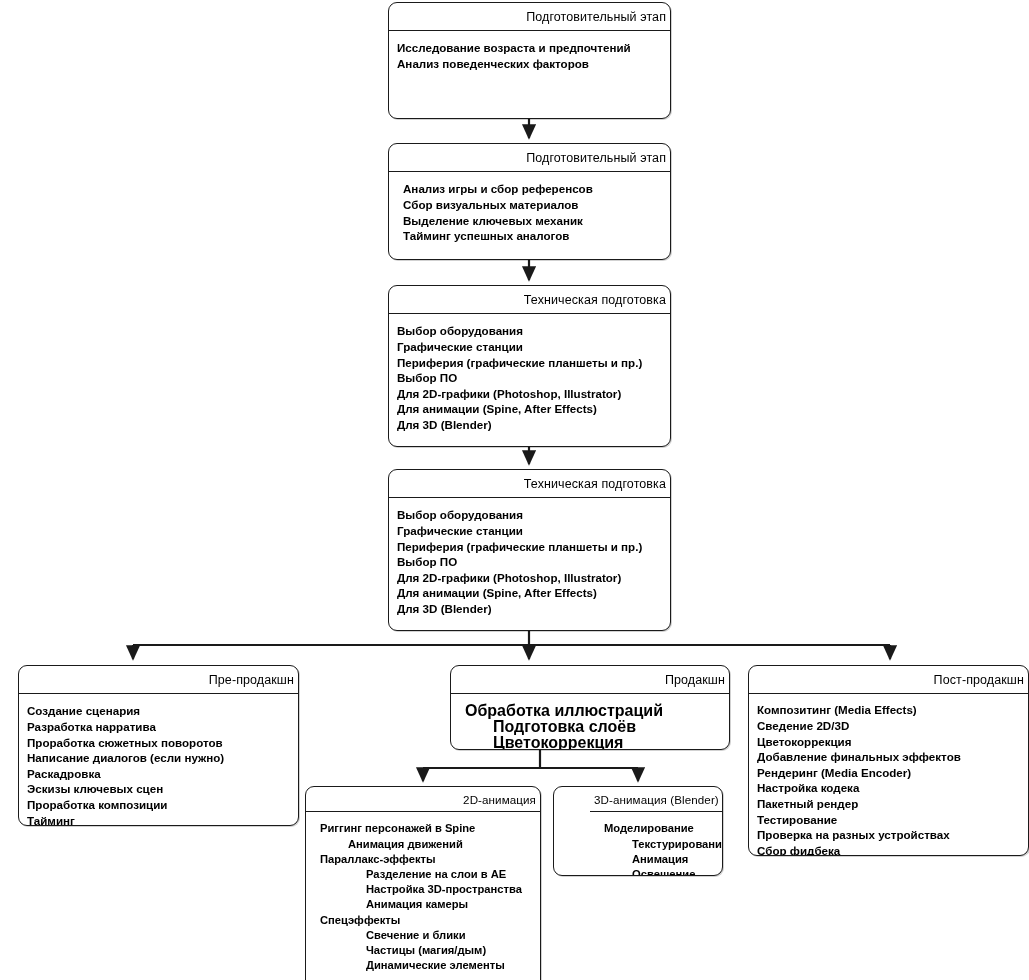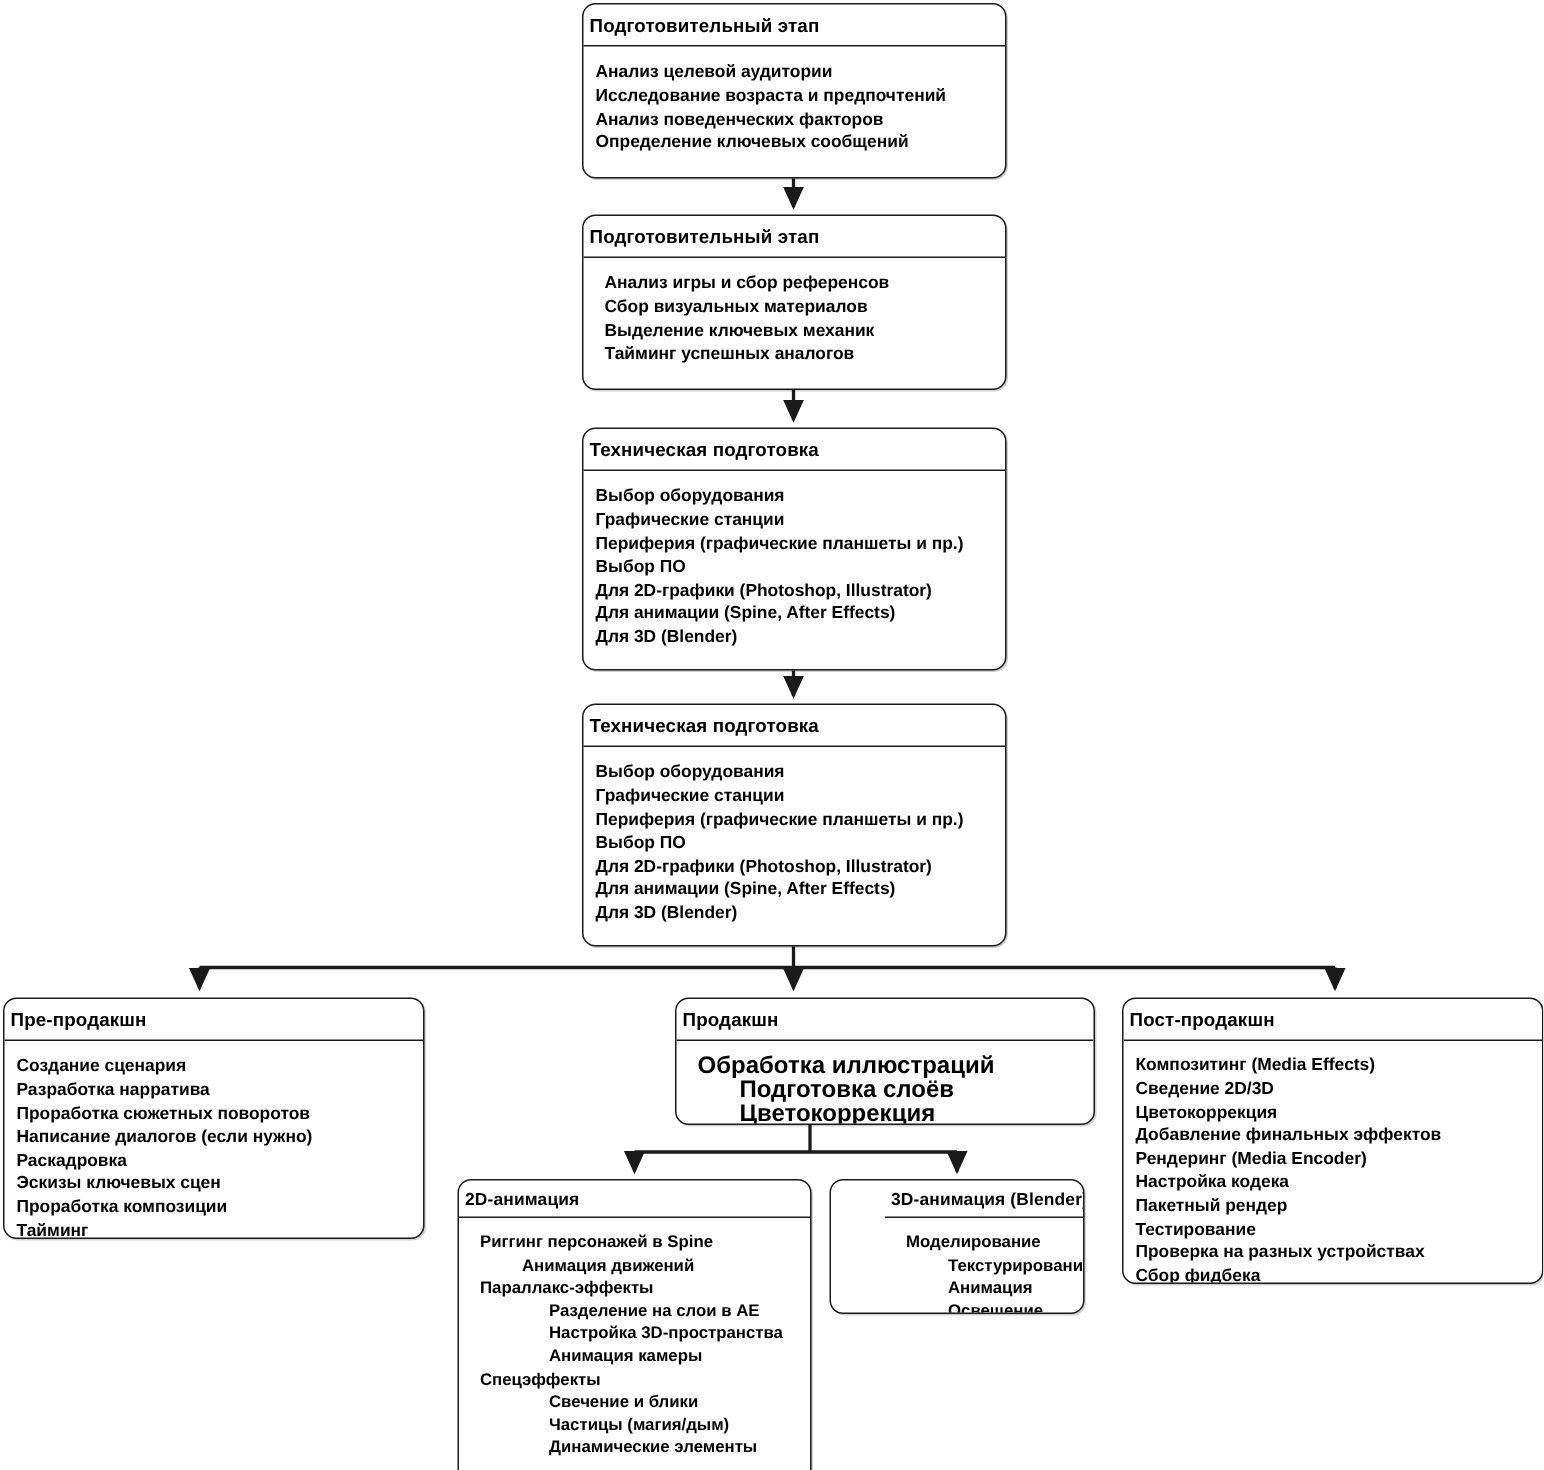--- a/index.html
+++ b/index.html
@@ -29,22 +29,22 @@
   .node {
     position: absolute;
     box-sizing: border-box;
     border: 1.6px solid #1a1a1a;
     border-radius: 9px;
     background: #ffffff;
     overflow: hidden;
     box-shadow: 1px 1px 0 rgba(0,0,0,0.18);
   }
   .node-title {
-    text-align: left;
-    font-weight: bold;
+    text-align: right;
+    font-weight: normal;
     font-size: 12.5px;
     letter-spacing: 0.1px;
     padding: 7px 4px 6px 4px;
     border-bottom: 1.6px solid #1a1a1a;
     line-height: 1.15;
     white-space: nowrap;
   }
   .node-body {
     padding: 9px 8px 8px 8px;
   }
@@ -57,21 +57,21 @@
   .row.ind1 { padding-left: 0px; }
   .row.ind2 { padding-left: 34px; }
   .row.ind3 { padding-left: 6px; }
   .row.ind4 { padding-left: 52px; }
 
   
   #n-prep1   { left: 388px; top: 2px;   width: 283px; height: 117px; }
   #n-prep2   { left: 388px; top: 143px; width: 283px; height: 117px; }
   #n-tech1   { left: 388px; top: 285px; width: 283px; height: 162px; }
   #n-tech2   { left: 388px; top: 469px; width: 283px; height: 162px; }
-  #n-pre     { left: 2px;   top: 665px; width: 281px; height: 161px; }
+  #n-pre     { left: 18px;   top: 665px; width: 281px; height: 161px; }
   #n-prod    { left: 424px; top: 665px; width: 280px; height: 85px; margin-left: 26px;  }
   #n-post    { left: 748px; top: 665px; width: 281px; height: 191px; }
   #n-anim2d  { left: 305px; top: 786px; width: 236px; height: 236px; }
   #n-anim3d  { left: 553px; top: 786px; width: 170px; height: 90px; padding-left: 36px; }
 
   #n-anim2d .node-title,
   #n-anim3d .node-title { font-size: 11.6px; padding-top: 6px; padding-bottom: 5px; }
   #n-anim2d .node-body .row,
   #n-anim3d .node-body .row { font-size: 11.2px; line-height: 15.2px; }
   #n-prod .node-body .row { font-size: 16px; line-height: 15.8px; }
@@ -113,24 +113,22 @@
       <path d="M540,750 L540,768" stroke="#1a1a1a" stroke-width="2.2" fill="none"></path>
       <path d="M423,768 L638,768" stroke="#1a1a1a" stroke-width="2.2" fill="none"></path>
       <line x1="423" y1="768" x2="423" y2="781" stroke="#1a1a1a" stroke-width="2.2" marker-end="url(#arrowhead)"></line>
       <line x1="638" y1="768" x2="638" y2="781" stroke="#1a1a1a" stroke-width="2.2" marker-end="url(#arrowhead)"></line>
     </g>
   </svg>
 
   <div class="node" id="n-prep1">
     <div class="node-title">Подготовительный этап</div>
     <div class="node-body">
-        <div class="row ind1">Анализ целевой аудитории</div>
         <div class="row ind1">Исследование возраста и предпочтений</div>
         <div class="row ind1">Анализ поведенческих факторов</div>
-        <div class="row ind1">Определение ключевых сообщений</div>
       </div>
   </div>
 
   <div class="node" id="n-prep2">
     <div class="node-title">Подготовительный этап</div>
     <div class="node-body">
         <div class="row ind3">Анализ игры и сбор референсов</div>
         <div class="row ind3">Сбор визуальных материалов</div>
         <div class="row ind3">Выделение ключевых механик</div>
         <div class="row ind3">Тайминг успешных аналогов</div>

